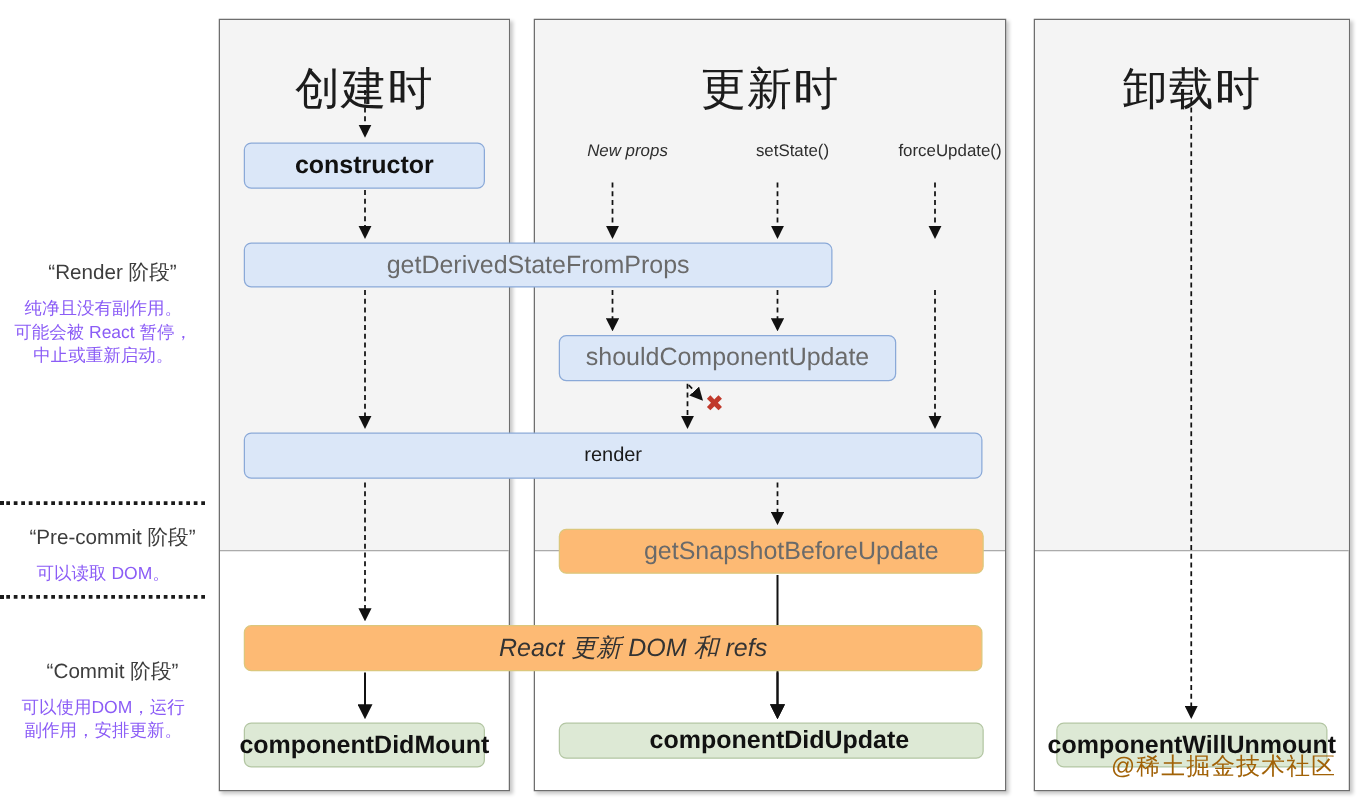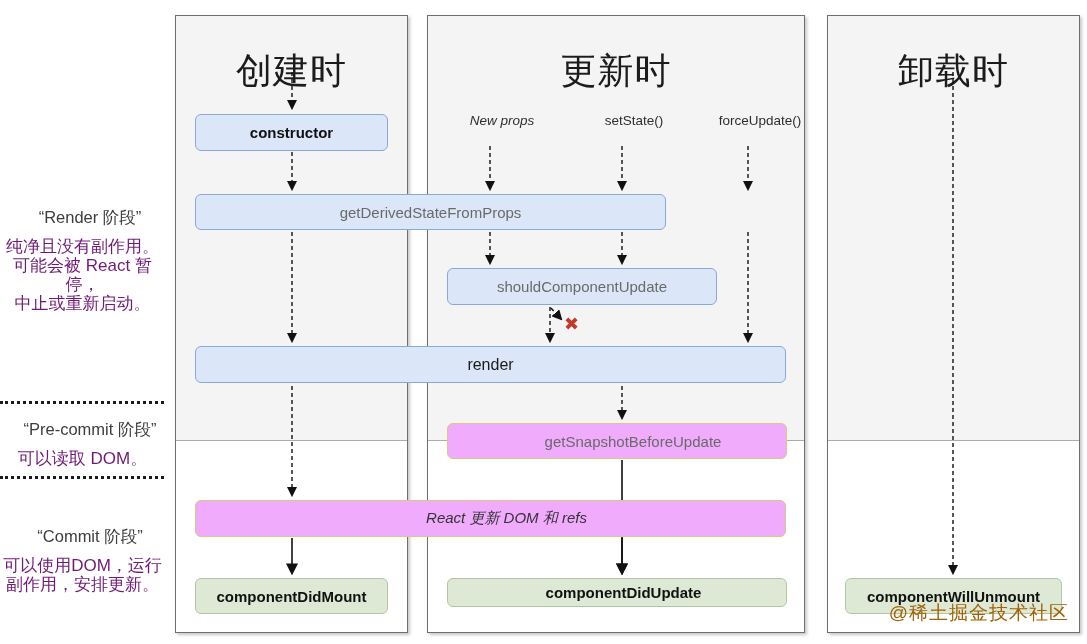--- a/index.html
+++ b/index.html
@@ -19,41 +19,41 @@
   }
   .col-title {
     position:absolute; top:31px; left:0; width:100%; text-align:center;
     font-size:36px; color:#1c1c1c; letter-spacing:1px;
   }
 
   
   .node {
     position:absolute; z-index:3; border-radius:6px;
     display:flex; align-items:center; justify-content:center;
-    font-size:15px;
+    font-size:20px;
   }
   .node.blue  { background:#dbe7f8; border:1px solid #8aa9d8; }
-  .node.yellow{ background:#f0abfc; border:1px solid #dcc77c;padding-left:32px; }
+  .node.yellow{ background:#fdba74; border:1px solid #dcc77c;padding-left:32px; }
   .node.green { background:#dde9d5; border:1px solid #b3c6a3; }
   .node.bold  { font-weight:bold; color:#111; }
   .node.gray-text { color:#6a6a6a; }
   .node.dark-text { color:#1a1a1a; font-size:16px; }
   .node.italic { font-style:italic; color:#333; }
 
   
   .trigger {
     position:absolute; z-index:3; top:113px; font-size:13.5px; color:#2e2e2e;
     text-align:center; transform:translateX(-50%);margin-left:12px;
   }
   .trigger.italic { font-style:italic; }
 
   
   .phase { position:absolute; left:0; width:165px; text-align:center; z-index:4; }
   .phase-title { font-size:16.5px; color:#3d3d3d; margin-bottom:8px;margin-left:15px; }
-  .phase-line  { font-size:17px; color:#701a75; line-height:19px; }
+  .phase-line  { font-size:14px; color:#8b5cf6; line-height:19px; }
   .dotted-divider {
     position:absolute; left:0; width:164px; height:0;
     border-top:3px dotted #1a1a1a; z-index:4;
   }
 
   
   .arrows { position:absolute; left:0; top:0; z-index:2; }
   .abort-x {
     position:absolute; left:564px; top:313px; z-index:4;
     color:#c0392b; font-size:18px; font-weight:bold;

